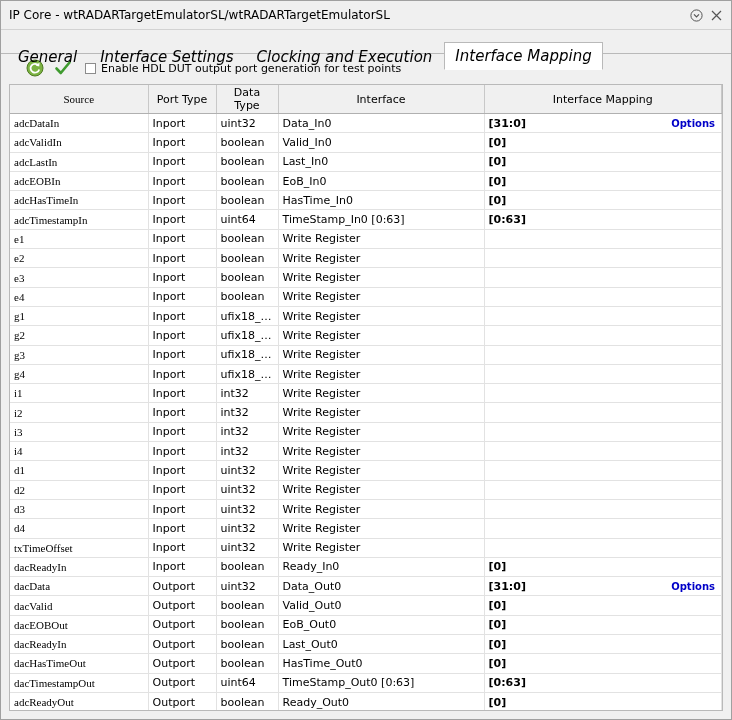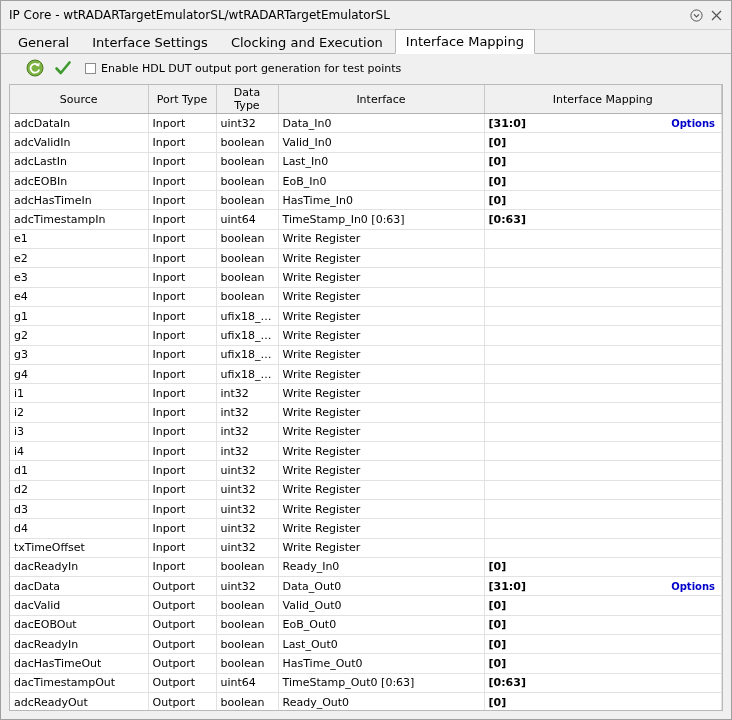--- a/index.html
+++ b/index.html
@@ -62,30 +62,31 @@
     min-height: 24px;
     display: flex;
     align-items: flex-end;
     padding: 0 6px;
     background: #f0f0f0;
     border-bottom: 1px solid #b9b9b9;
     box-sizing: border-box;
   }
   .tab {
     padding: 4px 10px 4px 10px;
-    font-size: 13px;
+    font-size: 15px;
     border: 1px solid transparent;
     border-bottom: none;
     margin-right: 1px;
     color: #000;
     background: transparent;
     position: relative;
-    top: 1px;
+    top: 17px;
     white-space: nowrap;
     cursor: default;
+    font-style: italic;
   }
   .tab.active {
     background: #ffffff;
     border: 1px solid #b9b9b9;
     border-bottom: 1px solid #ffffff;
   }
   
   .toolbar {
     height: 28px;
     min-height: 28px;
@@ -164,21 +165,21 @@
   }
   .options-link {
     position: absolute;
     right: 6px;
     top: 50%;
     transform: translateY(-50%);
     color: #0000c8;
     font-size: 10px;
     cursor: default;
   }
-  .c0 { width: 138px; }
+  .c0 { width: 138px; font-family: Liberation Serif, serif; }
   .c1 { width: 68px; }
   .c2 { width: 62px; }
   .c3 { width: 206px; }
   .c4 { width: auto; }
 </style>
 </head>
 <body>
 
 <div class="window">
 

